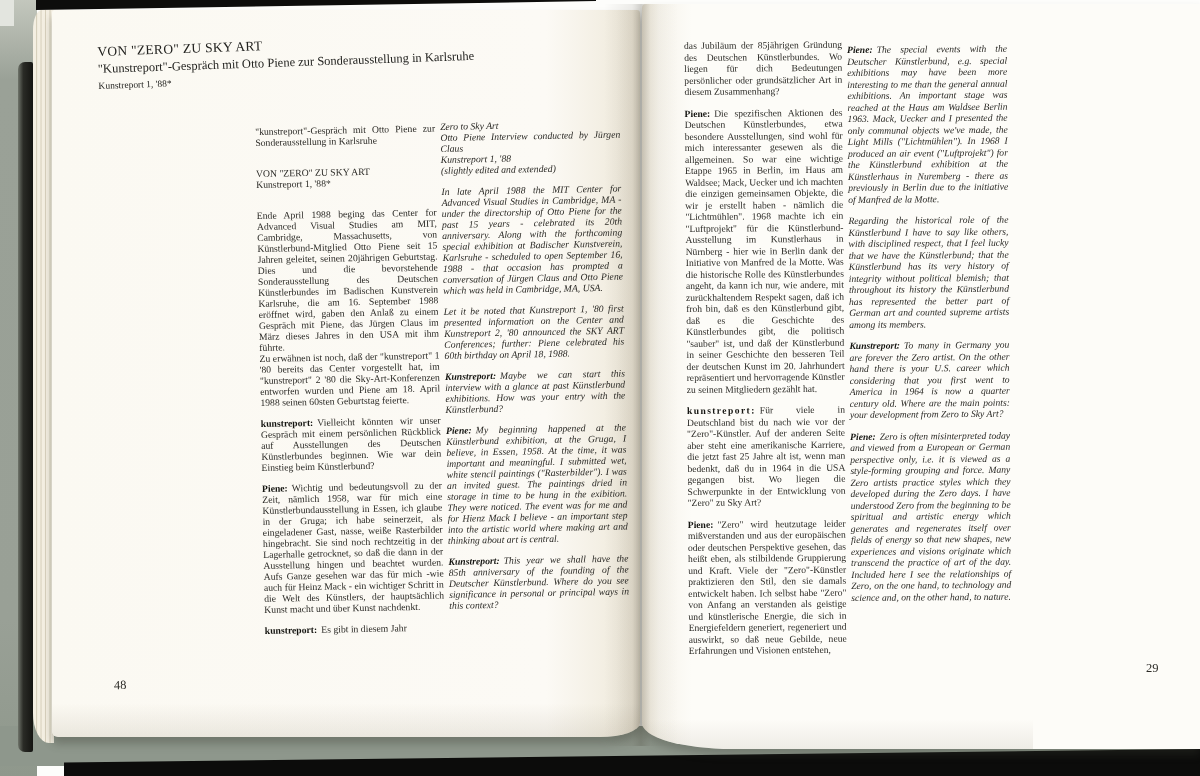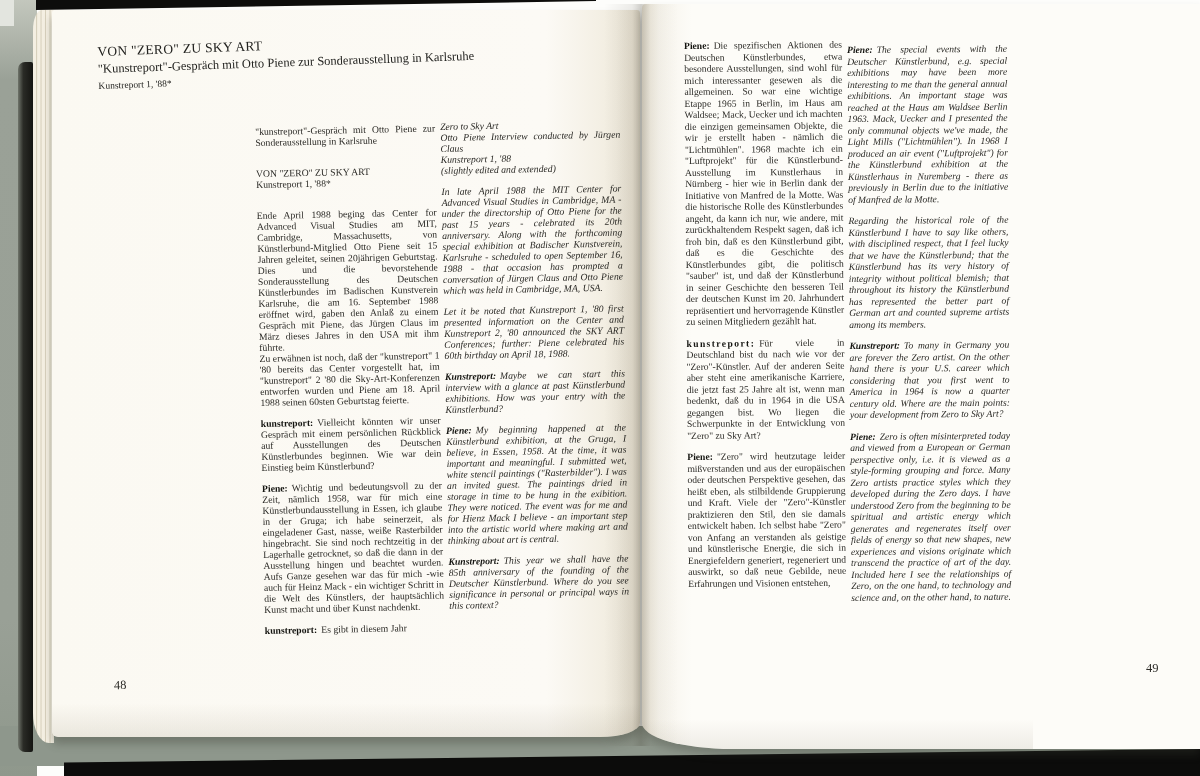--- a/index.html
+++ b/index.html
@@ -101,28 +101,29 @@
 Kunstreport 1, '88
 (slightly edited and extended)</span></p>
     <p><span>In late April 1988 the MIT Center for Advanced Visual Studies in Cambridge, MA - under the directorship of Otto Piene for the past 15 years - celebrated its 20th anniversary. Along with the forthcoming special exhibition at Badischer Kunstverein, Karlsruhe - scheduled to open September 16, 1988 - that occasion has prompted a conversation of Jürgen Claus and Otto Piene which was held in Cambridge, MA, USA.</span></p>
     <p><span>Let it be noted that Kunstreport 1, '80 first presented information on the Center and Kunstreport 2, '80 announced the SKY ART Conferences; further: Piene celebrated his 60th birthday on April 18, 1988.</span></p>
     <p><b class="spk">Kunstreport:</b><span>Maybe we can start this interview with a glance at past Künstlerbund exhibitions. How was your entry with the Künstlerbund?</span></p>
     <p><b class="spk">Piene:</b><span>My beginning happened at the Künstlerbund exhibition, at the Gruga, I believe, in Essen, 1958. At the time, it was important and meaningful. I submitted wet, white stencil paintings ("Rasterbilder"). I was an invited guest. The paintings dried in storage in time to be hung in the exibition. They were noticed. The event was for me and for Hienz Mack I believe - an important step into the artistic world where making art and thinking about art is central.</span></p>
     <p><b class="spk">Kunstreport:</b><span>This year we shall have the 85th anniversary of the founding of the Deutscher Künstlerbund. Where do you see significance in personal or principal ways in this context?</span></p>
   </div>
 
   <div class="col rcol" style="left:684px;top:40px;">
+    <p><span>das Jubiläum der 85jährigen Gründung des Deutschen Künstlerbundes. Wo liegen für dich Bedeutungen persönlicher oder grundsätzlicher Art in diesem Zusammenhang?</span></p>
     <p><b class="spk">Piene:</b><span>Die spezifischen Aktionen des Deutschen Künstlerbundes, etwa besondere Ausstellungen, sind wohl für mich interessanter gesewen als die allgemeinen. So war eine wichtige Etappe 1965 in Berlin, im Haus am Waldsee; Mack, Uecker und ich machten die einzigen gemeinsamen Objekte, die wir je erstellt haben - nämlich die "Lichtmühlen". 1968 machte ich ein "Luftprojekt" für die Künstlerbund-Ausstellung im Kunstlerhaus in Nürnberg - hier wie in Berlin dank der Initiative von Manfred de la Motte. Was die historische Rolle des Künstlerbundes angeht, da kann ich nur, wie andere, mit zurückhaltendem Respekt sagen, daß ich froh bin, daß es den Künstlerbund gibt, daß es die Geschichte des Künstlerbundes gibt, die politisch "sauber" ist, und daß der Künstlerbund in seiner Geschichte den besseren Teil der deutschen Kunst im 20. Jahrhundert repräsentiert und hervorragende Künstler zu seinen Mitgliedern gezählt hat.</span></p>
     <p><b class="spk sp">kunstreport:</b><span>Für viele in Deutschland bist du nach wie vor der "Zero"-Künstler. Auf der anderen Seite aber steht eine amerikanische Karriere, die jetzt fast 25 Jahre alt ist, wenn man bedenkt, daß du in 1964 in die USA gegangen bist. Wo liegen die Schwerpunkte in der Entwicklung von "Zero" zu Sky Art?</span></p>
     <p><b class="spk">Piene:</b><span>"Zero" wird heutzutage leider mißverstanden und aus der europäischen oder deutschen Perspektive gesehen, das heißt eben, als stilbildende Gruppierung und Kraft. Viele der "Zero"-Künstler praktizieren den Stil, den sie damals entwickelt haben. Ich selbst habe "Zero" von Anfang an verstanden als geistige und künstlerische Energie, die sich in Energiefeldern generiert, regeneriert und auswirkt, so daß neue Gebilde, neue Erfahrungen und Visionen entstehen,</span></p>
   </div>
 
   <div class="col rcol ital" style="left:847px;top:44px;width:160px;">
     <p><b class="spk">Piene:</b><span>The special events with the Deutscher Künstlerbund, e.g. special exhibitions may have been more interesting to me than the general annual exhibitions. An important stage was reached at the Haus am Waldsee Berlin 1963. Mack, Uecker and I presented the only communal objects we've made, the Light Mills ("Lichtmühlen"). In 1968 I produced an air event ("Luftprojekt") for the Künstlerbund exhibition at the Künstlerhaus in Nuremberg - there as previously in Berlin due to the initiative of Manfred de la Motte.</span></p>
     <p><span>Regarding the historical role of the Künstlerbund I have to say like others, with disciplined respect, that I feel lucky that we have the Künstlerbund; that the Künstlerbund has its very history of integrity without political blemish; that throughout its history the Künstlerbund has represented the better part of German art and counted supreme artists among its members.</span></p>
     <p><b class="spk">Kunstreport:</b><span>To many in Germany you are forever the Zero artist. On the other hand there is your U.S. career which considering that you first went to America in 1964 is now a quarter century old. Where are the main points: your development from Zero to Sky Art?</span></p>
     <p><b class="spk">Piene:</b><span>Zero is often misinterpreted today and viewed from a European or German perspective only, i.e. it is viewed as a style-forming grouping and force. Many Zero artists practice styles which they developed during the Zero days. I have understood Zero from the beginning to be spiritual and artistic energy which generates and regenerates itself over fields of energy so that new shapes, new experiences and visions originate which transcend the practice of art of the day. Included here I see the relationships of Zero, on the one hand, to technology and science and, on the other hand, to nature.</span></p>
   </div>
 
   <div class="pnum" id="pnum-left">48</div>
-  <div class="pnum" id="pnum-right">49</div>
+  <div class="pnum" id="pnum-right">29</div>
 
 </div>
 
 </body></html>

